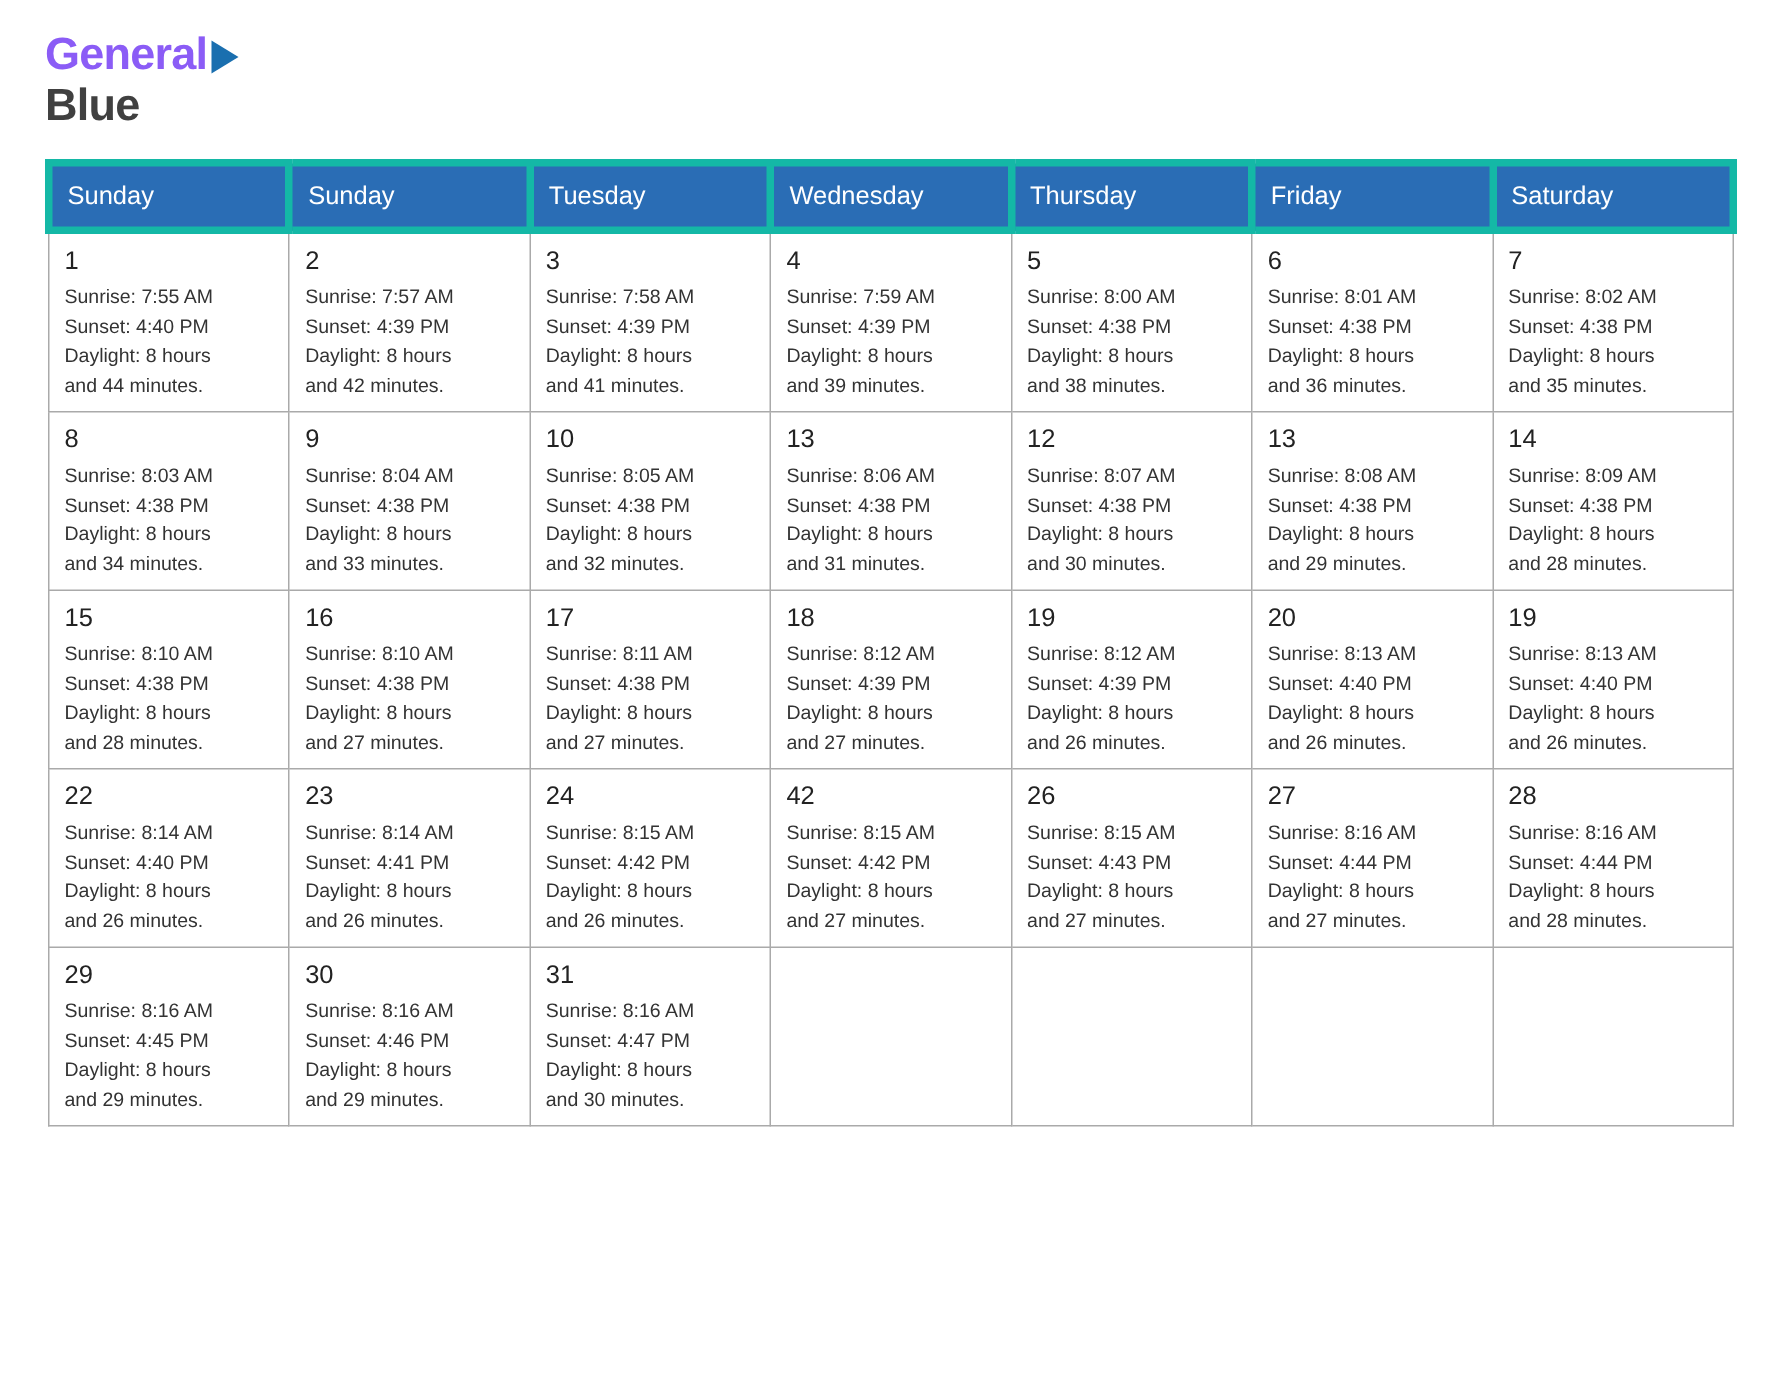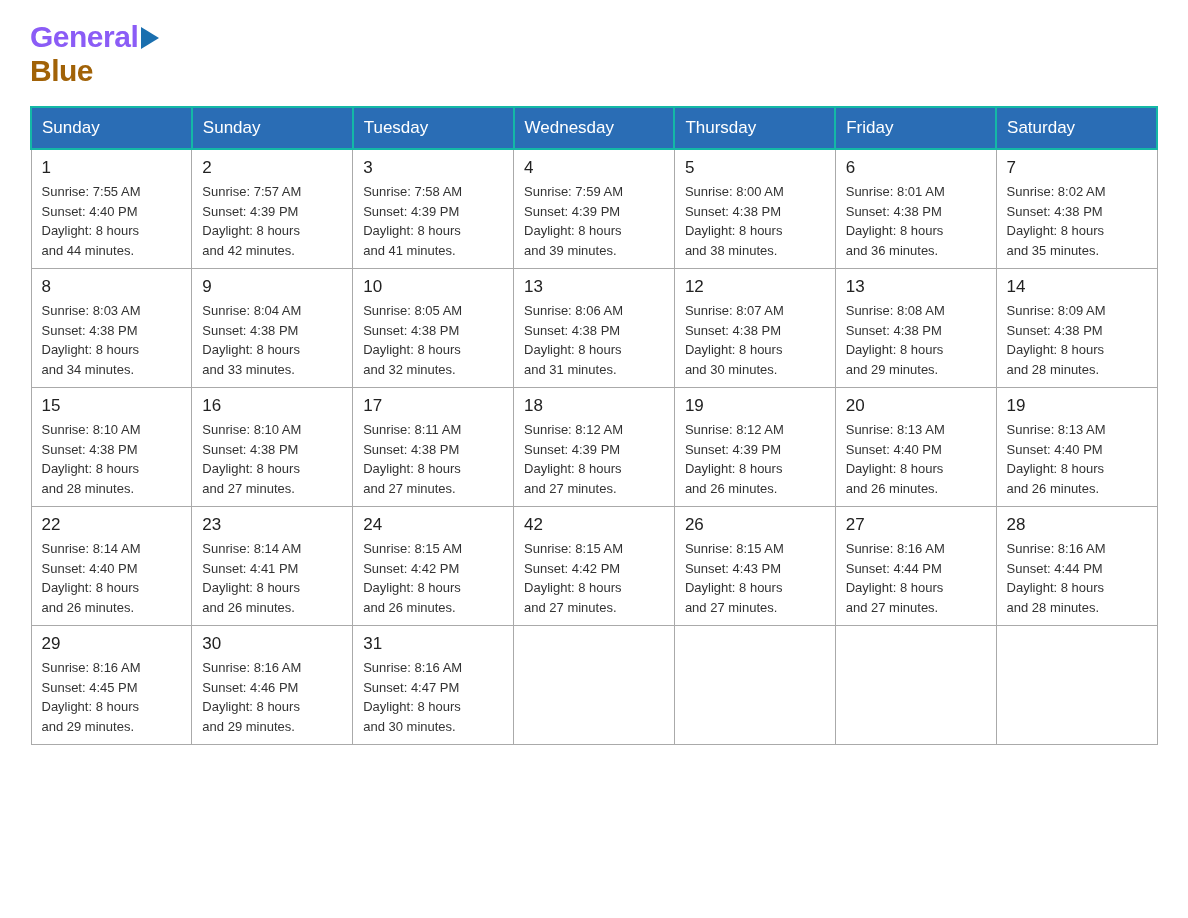--- a/index.html
+++ b/index.html
@@ -35,21 +35,21 @@
       border-collapse: collapse;
       table-layout: fixed;
     }
     .calendar-table thead tr th {
       background-color: #2a6db5;
       color: white;
       font-size: 17px;
       font-weight: normal;
       padding: 10px 10px;
       text-align: left;
-      border: 2px solid #14b8a6;
+      border: 5px solid #14b8a6;
     }
     .calendar-table tbody tr td {
       vertical-align: top;
       padding: 8px 10px;
       border: 1px solid #aaa;
       font-size: 13px;
       color: #333;
       height: 110px;
     }
     .day-number {
@@ -90,21 +90,21 @@
       height: 0;
       border-left: 18px solid #1a6faf;
       border-top: 11px solid transparent;
       border-bottom: 11px solid transparent;
       margin-left: 3px;
       margin-bottom: -2px;
     }
     .logo-text-blue {
       font-size: 30px;
       font-weight: bold;
-      color: #a16207;
+      color: #404040;
       letter-spacing: -0.5px;
     }
   </style>
 </head>
 <body>
 
 <div class="header-section">
   <div class="logo-container">
     <div class="logo-line1">
       <span class="logo-text-general">General</span>

